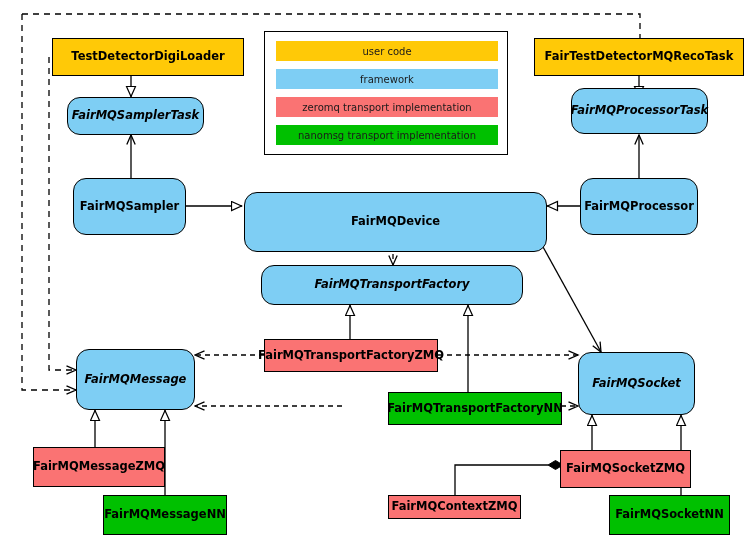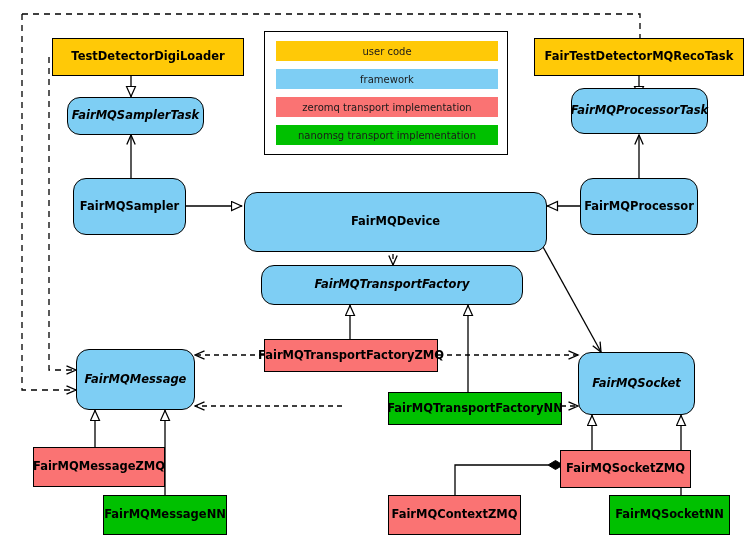--- a/index.html
+++ b/index.html
@@ -127,15 +127,15 @@
   <div class="node zmq" style="left:33px;top:447px;width:132px;height:40px;">FairMQMessageZMQ</div>
 
   <div class="node nn" style="left:103px;top:495px;width:124px;height:40px;">FairMQMessageNN</div>
 
   <div class="node fw abs" style="left:578px;top:352px;width:117px;height:63px;">FairMQSocket</div>
 
   <div class="node zmq" style="left:560px;top:450px;width:131px;height:38px;">FairMQSocketZMQ</div>
 
   <div class="node nn" style="left:609px;top:495px;width:121px;height:40px;">FairMQSocketNN</div>
 
-  <div class="node zmq" style="left:388px;top:495px;width:133px;height:40px;">FairMQContextZMQ</div>
+  <div class="node zmq" style="left:388px;top:495px;width:133px;height:24px;">FairMQContextZMQ</div>
 
 </div>
 
 </body></html>

